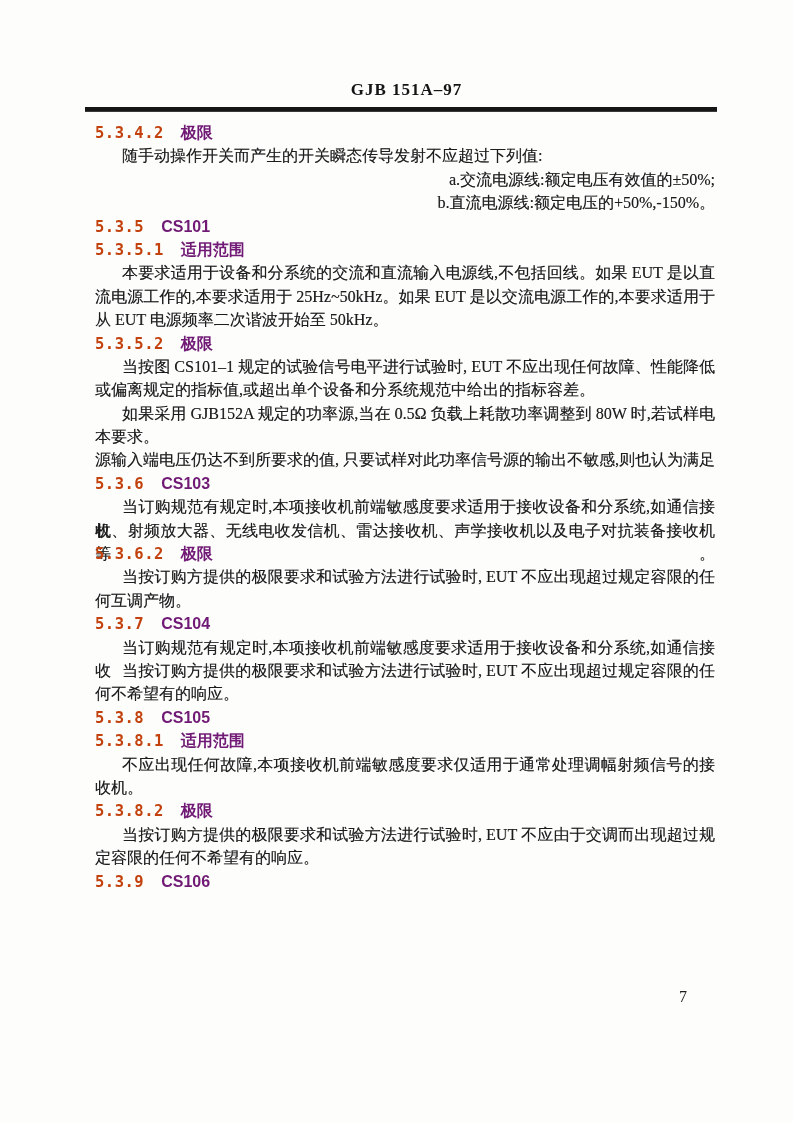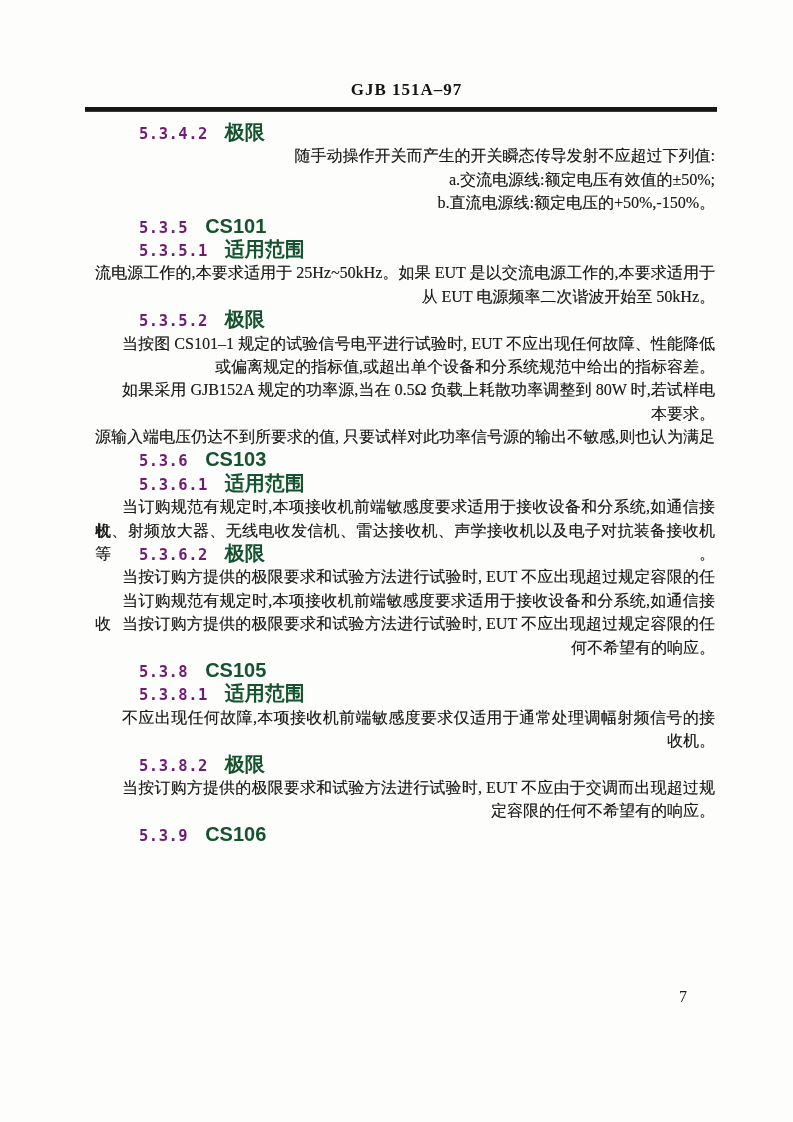--- a/index.html
+++ b/index.html
@@ -26,36 +26,35 @@
   .content{
     position:absolute;top:121px;left:95px;width:620px;
     font-size:16px;
     text-shadow:0.3px 0 0 rgba(0,0,0,0.45);
   }
   .line{
     height:23.4px;line-height:23.4px;
     white-space:pre-wrap;
     overflow:visible;
   }
-  .line.para{text-indent:27px;text-align:right;}
+  .line.para{text-indent:27px;}
   .line.list{text-indent:33px;text-align:right;}
-  .line.cont{text-indent:0;text-align:right;}
+  .line.cont{text-indent:0;}
   .line.just{text-align:justify;text-align-last:justify;}
   .line.heading{text-shadow:none;}
   .num{
     font-family:"DejaVu Sans Mono","Liberation Mono",monospace;
     font-weight:700;font-size:15.5px;letter-spacing:0.5px;
-    color:#701a75;
-    margin-left:44px;
+    color:#c2410c;
   }
   .ht{
     margin-left:17px;
     font-family:"Liberation Sans","DejaVu Sans",sans-serif;
-    font-weight:700;font-size:20px;
-    color:#14532d;
+    font-weight:700;font-size:16px;
+    color:#701a75;
   }
   .page-number{
     position:absolute;top:988px;left:668px;width:30px;
     text-align:center;
     font-family:"Liberation Serif","DejaVu Serif",serif;
     font-size:16px;color:#1c1c1c;
   }
 </style>
 </head>
 <body>
@@ -63,34 +62,36 @@
 <div class="page">
   <div class="header-title">GJB 151A–97</div>
   <div class="header-rule"></div>
   <div class="content">
       <div class="line heading"><span class="num">5.3.4.2</span><span class="ht">极限</span></div>
       <div class="line para">随手动操作开关而产生的开关瞬态传导发射不应超过下列值:</div>
       <div class="line list">a.交流电源线:额定电压有效值的±50%;</div>
       <div class="line list">b.直流电源线:额定电压的+50%,-150%。</div>
       <div class="line heading"><span class="num">5.3.5</span><span class="ht">CS101</span></div>
       <div class="line heading"><span class="num">5.3.5.1</span><span class="ht">适用范围</span></div>
+      <div class="line para just">本要求适用于设备和分系统的交流和直流输入电源线,不包括回线。如果 EUT 是以直</div>
       <div class="line cont just">流电源工作的,本要求适用于 25Hz~50kHz。如果 EUT 是以交流电源工作的,本要求适用于</div>
       <div class="line cont">从 EUT 电源频率二次谐波开始至 50kHz。</div>
       <div class="line heading"><span class="num">5.3.5.2</span><span class="ht">极限</span></div>
       <div class="line para just">当按图 CS101–1 规定的试验信号电平进行试验时, EUT 不应出现任何故障、性能降低</div>
       <div class="line cont">或偏离规定的指标值,或超出单个设备和分系统规范中给出的指标容差。</div>
       <div class="line para just">如果采用 GJB152A 规定的功率源,当在 0.5Ω 负载上耗散功率调整到 80W 时,若试样电</div>
       <div class="line cont">本要求。</div>
       <div class="line cont just">源输入端电压仍达不到所要求的值, 只要试样对此功率信号源的输出不敏感,则也认为满足</div>
       <div class="line heading"><span class="num">5.3.6</span><span class="ht">CS103</span></div>
-      <div class="line heading"><span class="num">5.3.6.1</span><span class="ht">适用范围</span></div>
       <div class="line para just">当订购规范有规定时,本项接收机前端敏感度要求适用于接收设备和分系统,如通信接收</div>
       <div class="line cont just">机、射频放大器、无线电收发信机、雷达接收机、声学接收机以及电子对抗装备接收机 等。</div>
       <div class="line heading"><span class="num">5.3.6.2</span><span class="ht">极限</span></div>
       <div class="line para just">当按订购方提供的极限要求和试验方法进行试验时, EUT 不应出现超过规定容限的任</div>
+      <div class="line cont">何互调产物。</div>
+      <div class="line heading"><span class="num">5.3.7</span><span class="ht">CS104</span></div>
       <div class="line para just">当订购规范有规定时,本项接收机前端敏感度要求适用于接收设备和分系统,如通信接收</div>
       <div class="line para just">当按订购方提供的极限要求和试验方法进行试验时, EUT 不应出现超过规定容限的任</div>
       <div class="line cont">何不希望有的响应。</div>
       <div class="line heading"><span class="num">5.3.8</span><span class="ht">CS105</span></div>
       <div class="line heading"><span class="num">5.3.8.1</span><span class="ht">适用范围</span></div>
       <div class="line para just">不应出现任何故障,本项接收机前端敏感度要求仅适用于通常处理调幅射频信号的接</div>
       <div class="line cont">收机。</div>
       <div class="line heading"><span class="num">5.3.8.2</span><span class="ht">极限</span></div>
       <div class="line para just">当按订购方提供的极限要求和试验方法进行试验时, EUT 不应由于交调而出现超过规</div>
       <div class="line cont">定容限的任何不希望有的响应。</div>

